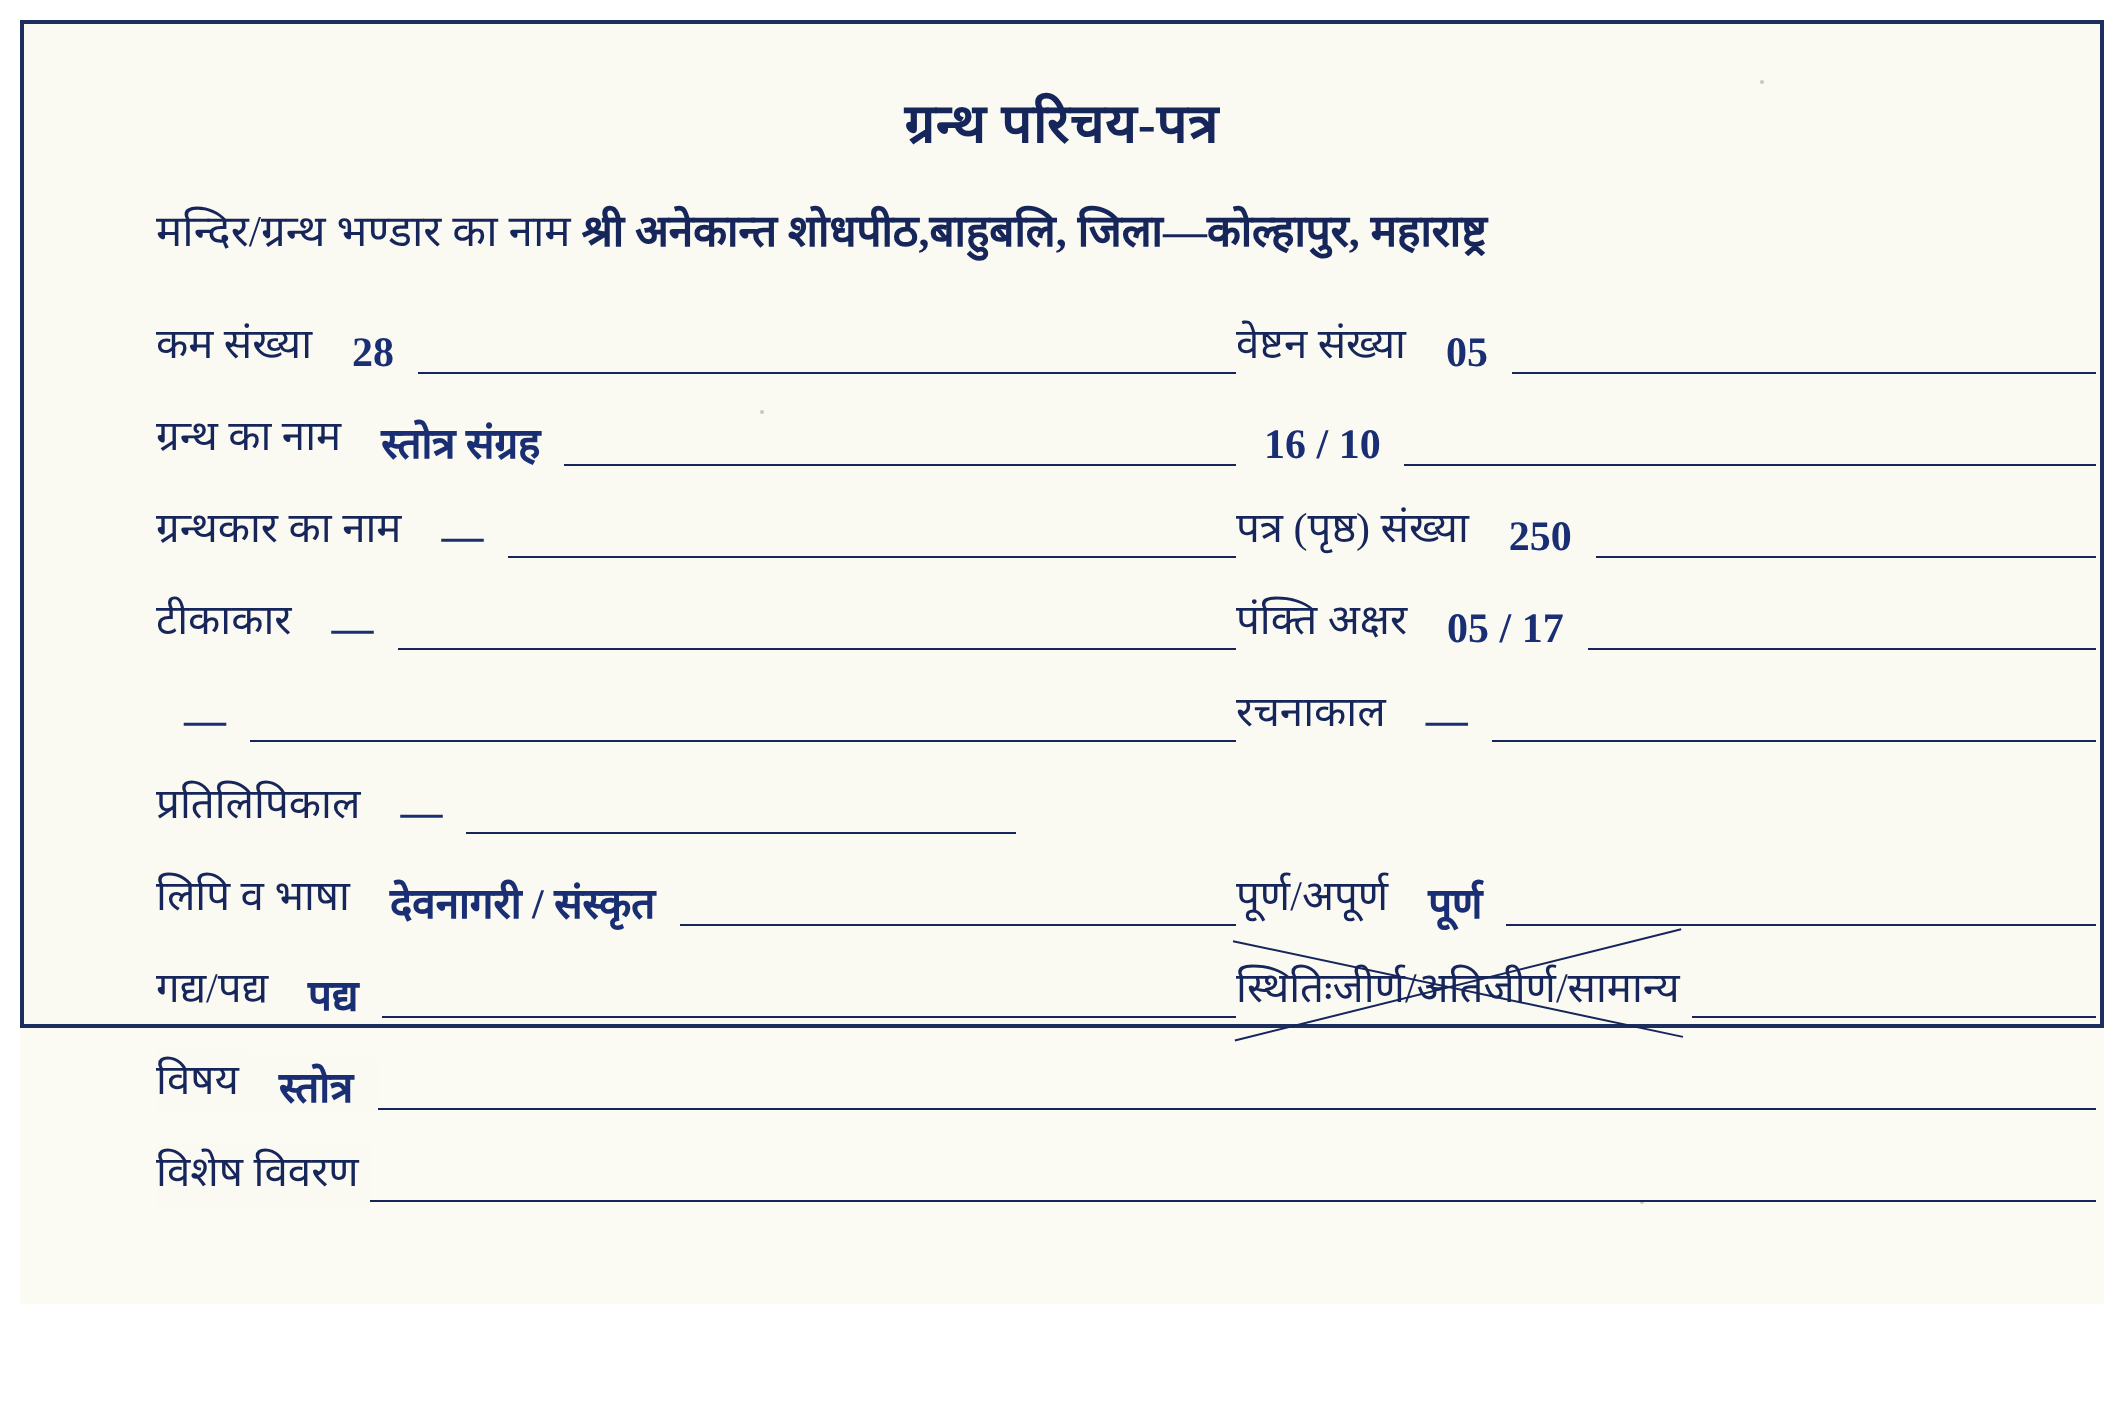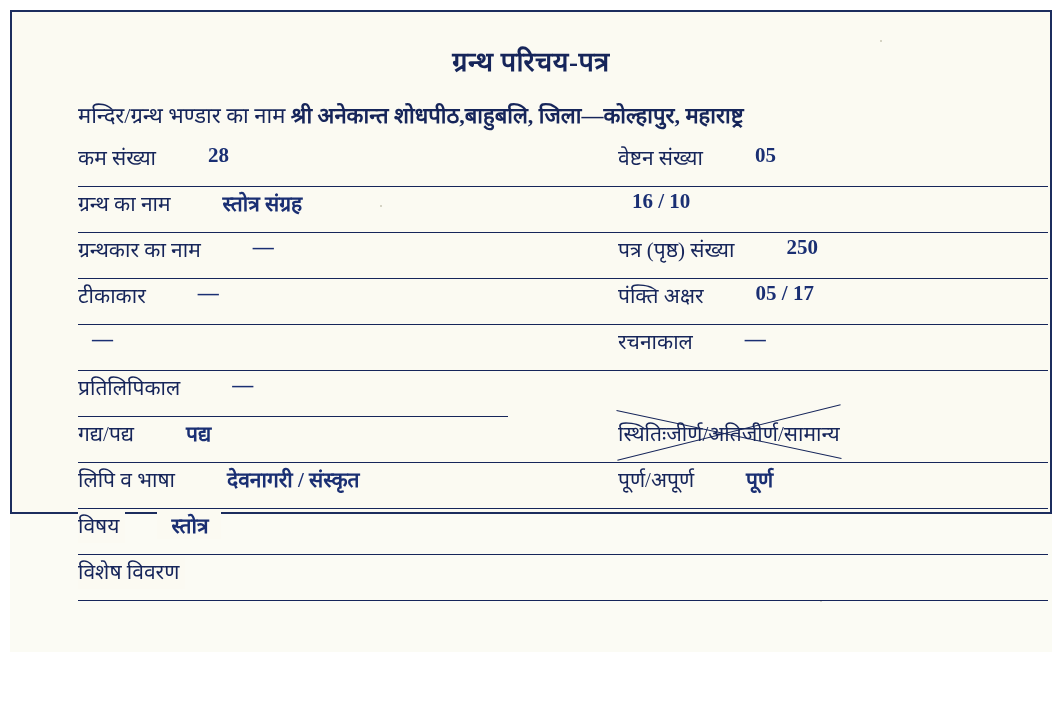--- a/index.html
+++ b/index.html
@@ -91,25 +91,24 @@
     padding-right: 18px;
   }
   .row {
     display: flex;
     align-items: flex-end;
     height: 46px;
   }
   .cell {
     position: relative;
     display: flex;
-    align-items: flex-start;
+    align-items: flex-end;
     flex: 0 0 auto;
     height: 46px;
     box-sizing: border-box;
-    gap: 32px;
   }
   .cell.left { width: 540px; }
   .cell.right { width: 430px; }
   .cell.full { width: 970px; }
   .label {
     font-size: 21px;
     color: #16255a;
     font-family: "Liberation Serif", serif;
     white-space: nowrap;
     padding-bottom: 4px;
@@ -282,47 +281,47 @@
                 <span class="label">प्रतिलिपिकाल</span>
               </span>
             <span class="value-wrap"><span class="value">—</span></span>
           </div>
         </div>
 
         <div class="row">
           <div class="cell left">
             <div class="rule"></div>
             <span class="label-wrap">
+                <span class="label">लिपि व भाषा</span>
+              </span>
+            <span class="value-wrap"><span class="value">देवनागरी / संस्कृत</span></span>
+          </div>
+          <div class="cell right">
+            <div class="rule"></div>
+            <span class="label-wrap">
+                <span class="label">पूर्ण/अपूर्ण</span>
+              </span>
+            <span class="value-wrap"><span class="value">पूर्ण</span></span>
+          </div>
+        </div>
+
+        <div class="row">
+          <div class="cell left">
+            <div class="rule"></div>
+            <span class="label-wrap">
                 <span class="label">गद्य/पद्य</span>
               </span>
             <span class="value-wrap"><span class="value">पद्य</span></span>
           </div>
           <div class="cell right">
             <div class="rule"></div>
             <span class="label-wrap">
                 <span class="label strike strike2">स्थितिःजीर्ण/अतिजीर्ण/सामान्य</span>
               </span>
             <span class="value-wrap"><span class="value empty"></span></span>
-          </div>
-        </div>
-
-        <div class="row">
-          <div class="cell left">
-            <div class="rule"></div>
-            <span class="label-wrap">
-                <span class="label">लिपि व भाषा</span>
-              </span>
-            <span class="value-wrap"><span class="value">देवनागरी / संस्कृत</span></span>
-          </div>
-          <div class="cell right">
-            <div class="rule"></div>
-            <span class="label-wrap">
-                <span class="label">पूर्ण/अपूर्ण</span>
-              </span>
-            <span class="value-wrap"><span class="value">पूर्ण</span></span>
           </div>
         </div>
 
         <div class="row">
           <div class="cell full">
             <div class="rule"></div>
             <span class="label-wrap">
                 <span class="label">विषय</span>
               </span>
             <span class="value-wrap"><span class="value">स्तोत्र</span></span>

